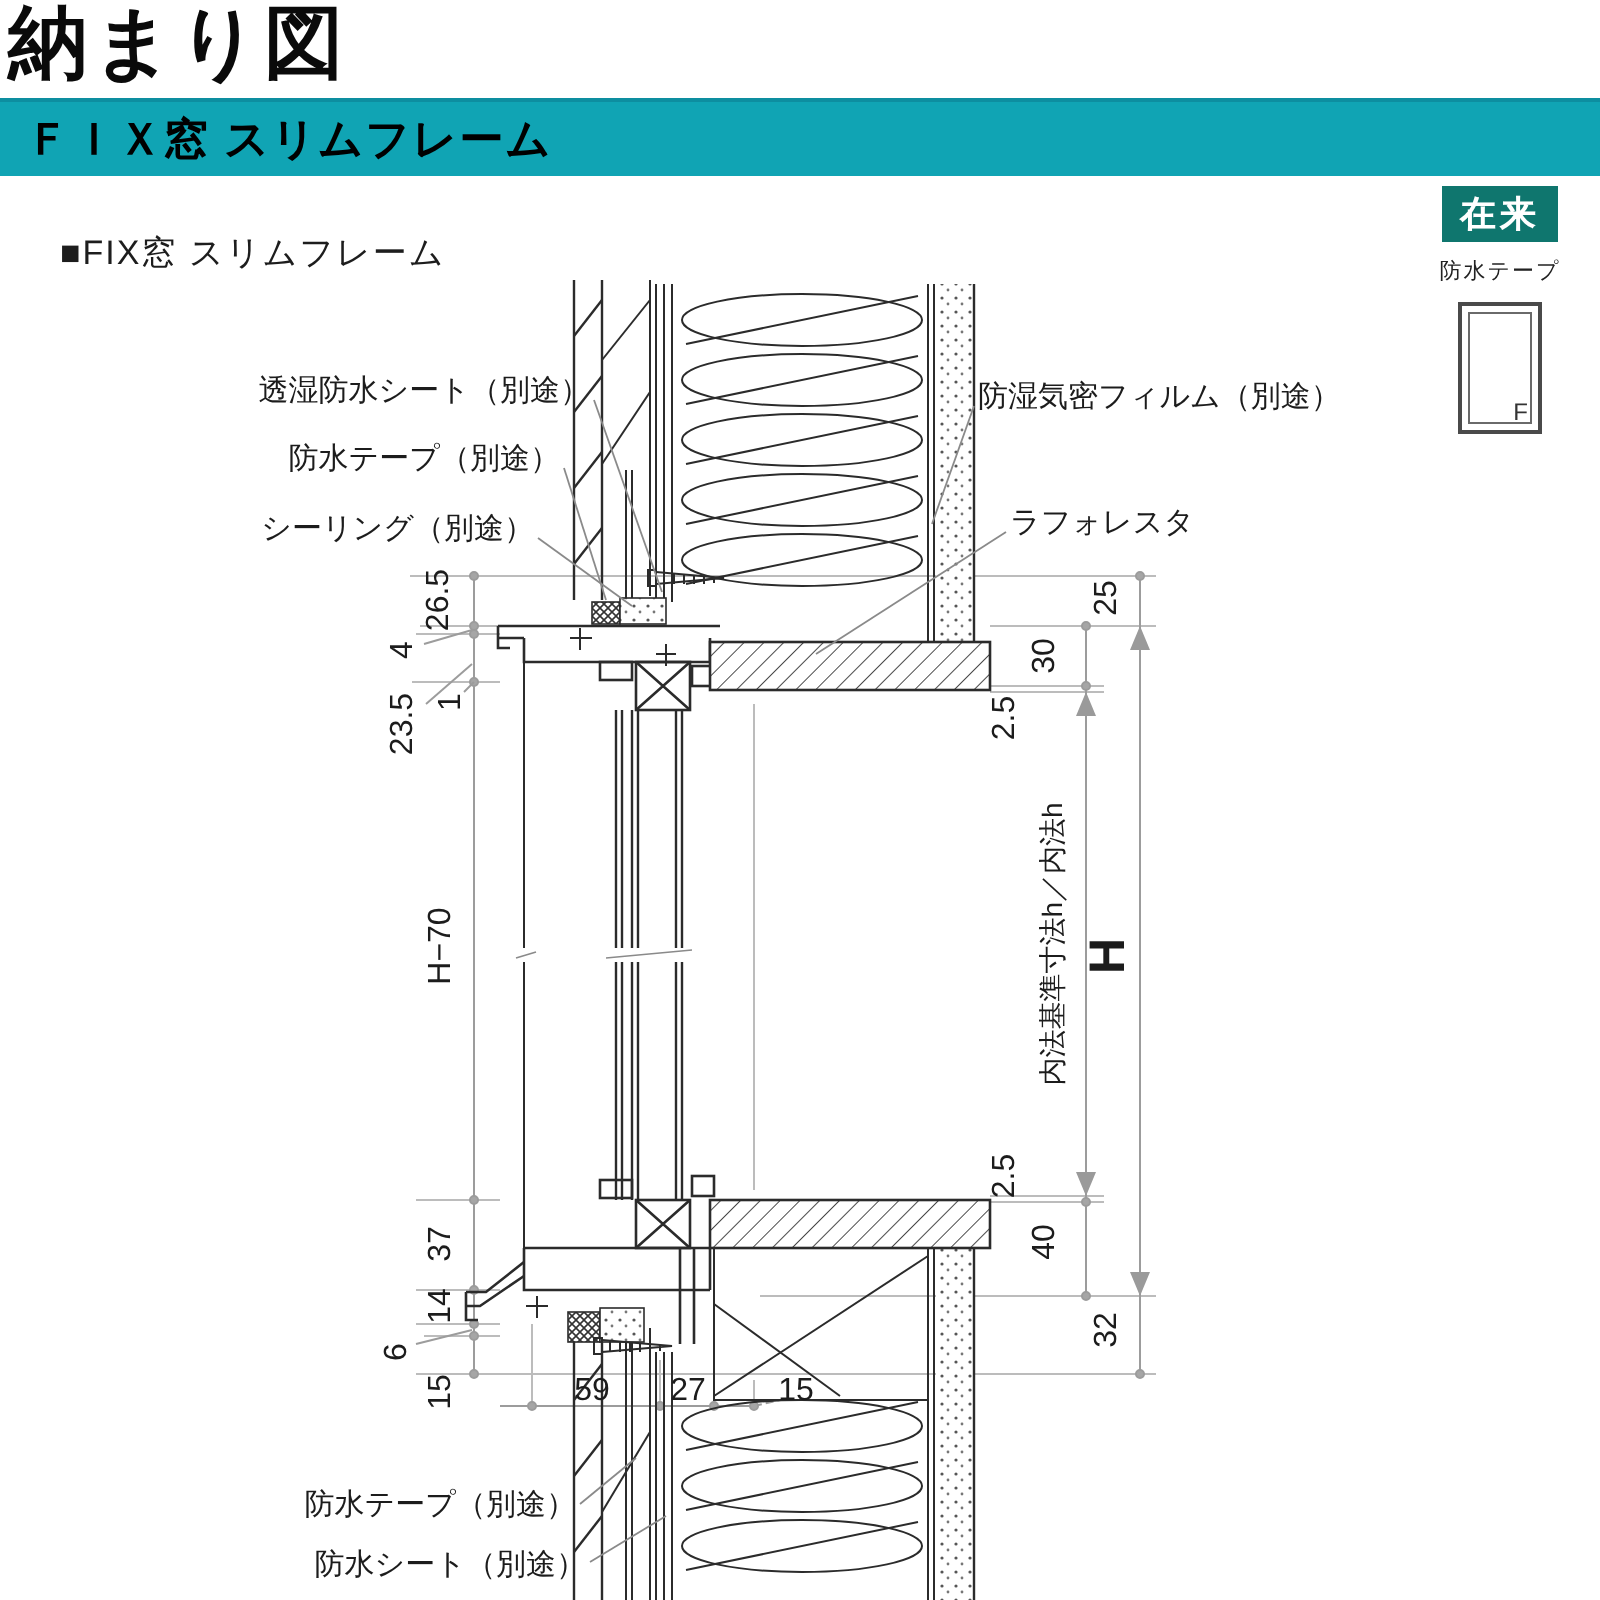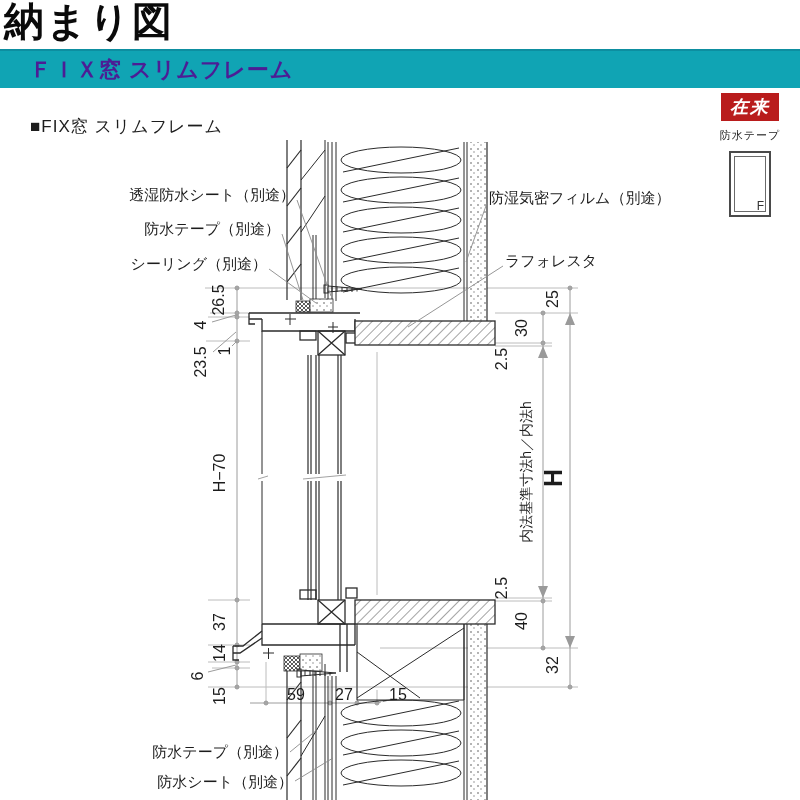--- a/index.html
+++ b/index.html
@@ -10,31 +10,31 @@
   .page-title{
     position:absolute;left:4px;top:-6px;margin:0;
     font-size:40px;font-weight:900;color:#0a0a0a;letter-spacing:2px;
   }
   .banner{
     position:absolute;left:0;top:49px;width:800px;height:39px;
     background:#10a4b4;border-top:2px solid #0d8ea0;
     display:flex;align-items:center;box-sizing:border-box;
   }
   .banner-label{
-    color:#4c1d95;font-size:22px;font-weight:bold;padding-left:30px;letter-spacing:1px;
+    color:#000000;font-size:22px;font-weight:bold;padding-left:13px;letter-spacing:1px;
   }
   .section-label{
     position:absolute;left:30px;top:115px;font-size:17px;color:#1d1d1d;letter-spacing:1px;text-align:center;
   }
   .legend{
     position:absolute;right:10px;top:93px;width:80px;text-align:center;
   }
   .legend-tag{
-    display:inline-block;background:#b91c1c;color:#ffffff;
-    font-size:18px;font-weight:bold;padding:2px 9px;letter-spacing:2px;font-style:italic;
+    display:inline-block;background:#0f766e;color:#ffffff;
+    font-size:18px;font-weight:bold;padding:2px 9px;letter-spacing:2px;
   }
   .legend-caption{font-size:11px;color:#222222;margin-top:7px;letter-spacing:1px;}
   .legend-window{
     width:38px;height:62px;border:2px solid #4a4a4a;margin:8px auto 0 auto;
     position:relative;background:#ffffff;
   }
   .legend-window .inner{
     position:absolute;left:3px;top:3px;right:3px;bottom:3px;border:1px solid #6a6a6a;
   }
   .legend-window .mark{

